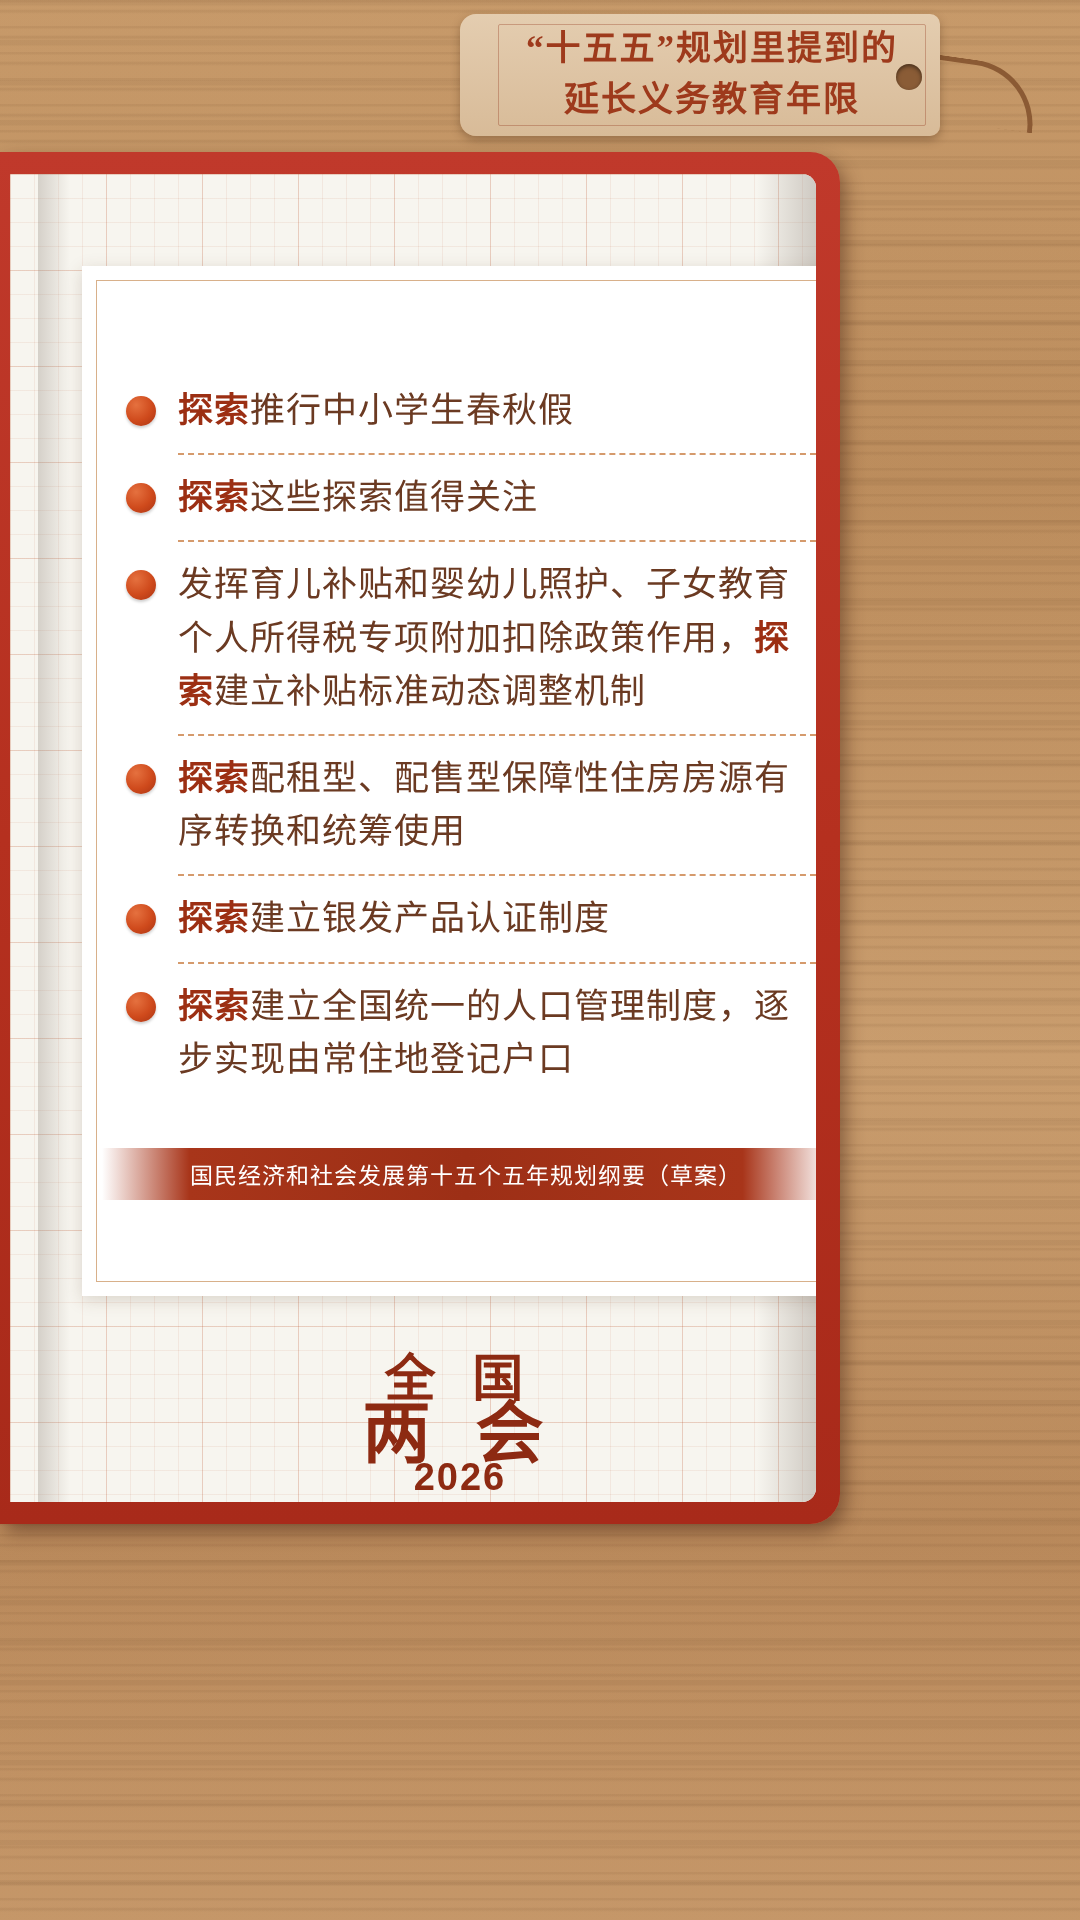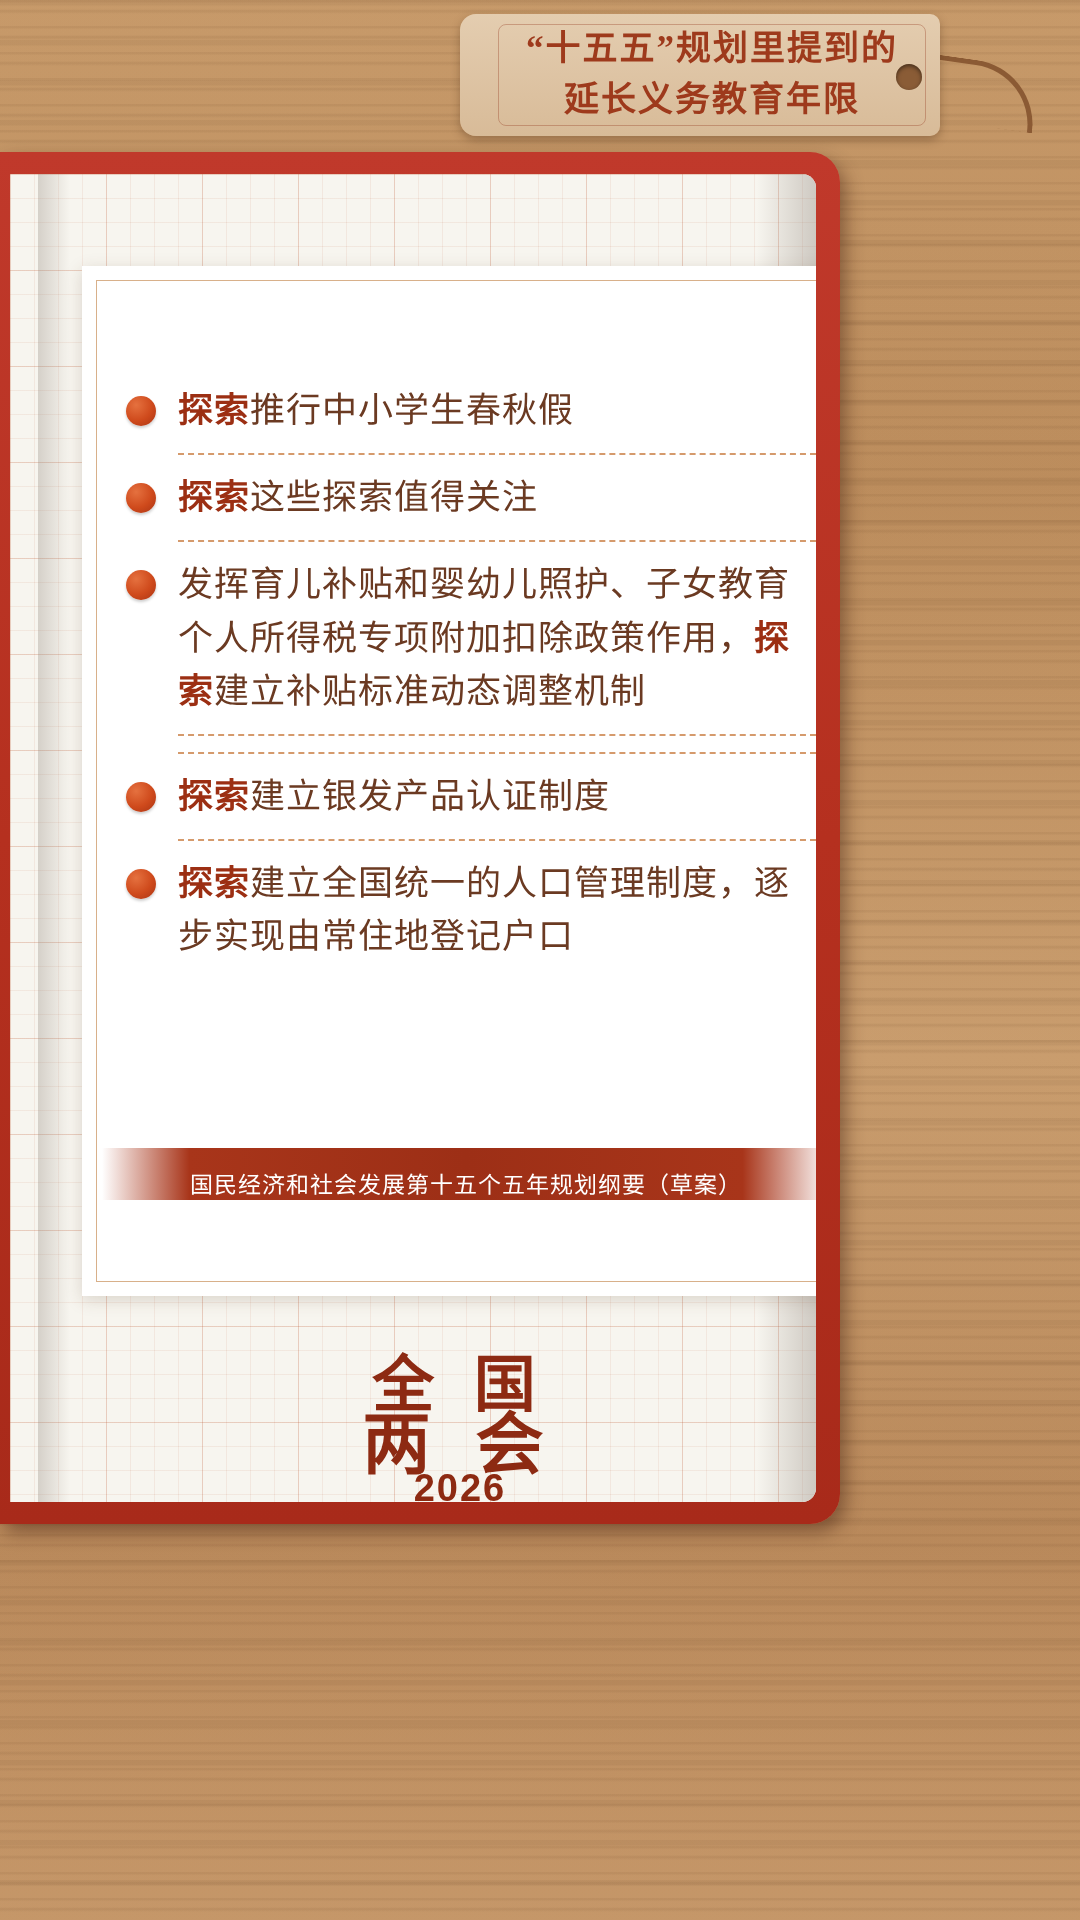--- a/index.html
+++ b/index.html
@@ -52,21 +52,21 @@
     width: 480px;
     height: 122px;
     background: linear-gradient(180deg, #e4cdb0 0%, #dec4a4 50%, #d8bb98 100%);
     border-radius: 16px 10px 10px 16px;
     box-shadow: 0 4px 10px rgba(70, 40, 20, 0.35);
   }
   .tag-inner {
     position: absolute;
     left: 14px; top: 10px; right: 14px; bottom: 10px;
     border: 1px solid rgba(150, 60, 35, 0.35);
-    border-radius: 8px;
+    border-radius: 2px;
     display: flex;
     flex-direction: column;
     align-items: center;
     justify-content: center;
     margin-left: 24px;
   }
   .tag-line {
     color: #9e3a1c;
     font-size: 35px;
     font-weight: bold;
@@ -200,42 +200,42 @@
   }
 
   .source-bar {
     position: absolute;
     left: 20px;
     right: 20px;
     bottom: 96px;
     height: 52px;
     background: linear-gradient(90deg, rgba(160,60,30,0) 0%, #a8351a 12%, #9d2f16 50%, #a8351a 88%, rgba(160,60,30,0) 100%);
     display: flex;
-    align-items: flex-end;
+    align-items: center;
     justify-content: center;
   }
   .source-text {
     color: #ffffff;
     font-size: 23px;
     letter-spacing: 1px;
     font-family: "Liberation Serif", "DejaVu Serif", serif;
     white-space: nowrap;
   }
 
   
   .logo {
     position: absolute;
     left: 300px;
     top: 1180px;
     width: 300px;
     text-align: center;
   }
   .logo-main {
     color: #8d2a12;
-    font-size: 62px;
+    font-size: 51px;
     font-weight: bold;
     letter-spacing: 12px;
     line-height: 1;
     font-family: "Liberation Serif", "DejaVu Serif", serif;
   }
   .logo-big {
     color: #8d2a12;
     font-size: 68px;
     font-weight: bold;
     letter-spacing: 14px;
@@ -296,20 +296,26 @@
           <div class="divider"></div>
 
           <div class="item">
             <div class="bullet"></div>
             <div class="item-text">
               <span>发挥育儿补贴和婴幼儿照护、子女教育个人所得税专项附加扣除政策作用，</span><b>探索</b><span>建立补贴标准动态调整机制</span>
             </div>
           </div>
           <div class="divider"></div>
 
+          <div class="item">
+            <div class="bullet"></div>
+            <div class="item-text">
+              <b>探索</b><span>配租型、配售型保障性住房房源有序转换和统筹使用</span>
+            </div>
+          </div>
           <div class="divider"></div>
 
           <div class="item">
             <div class="bullet"></div>
             <div class="item-text">
               <b>探索</b><span>建立银发产品认证制度</span>
             </div>
           </div>
           <div class="divider"></div>
 

